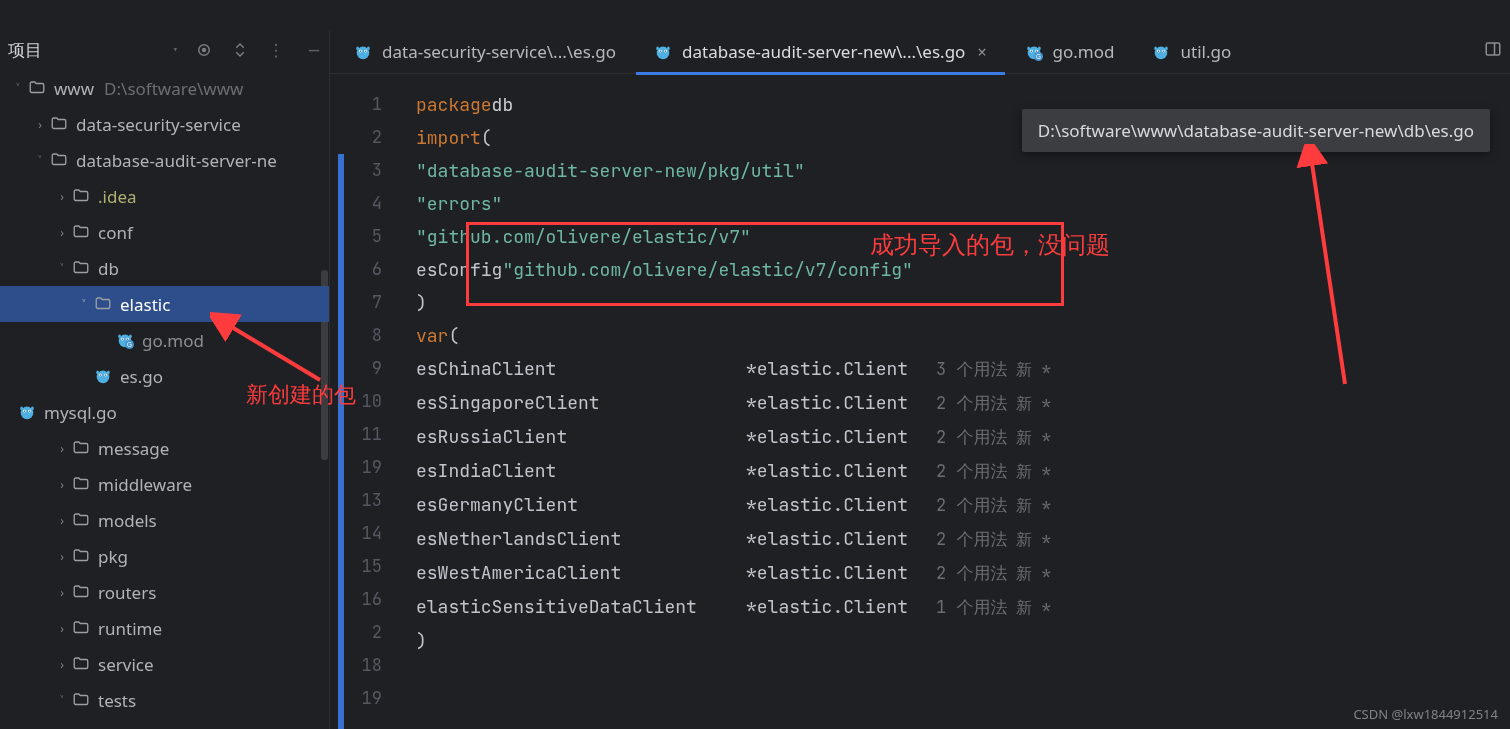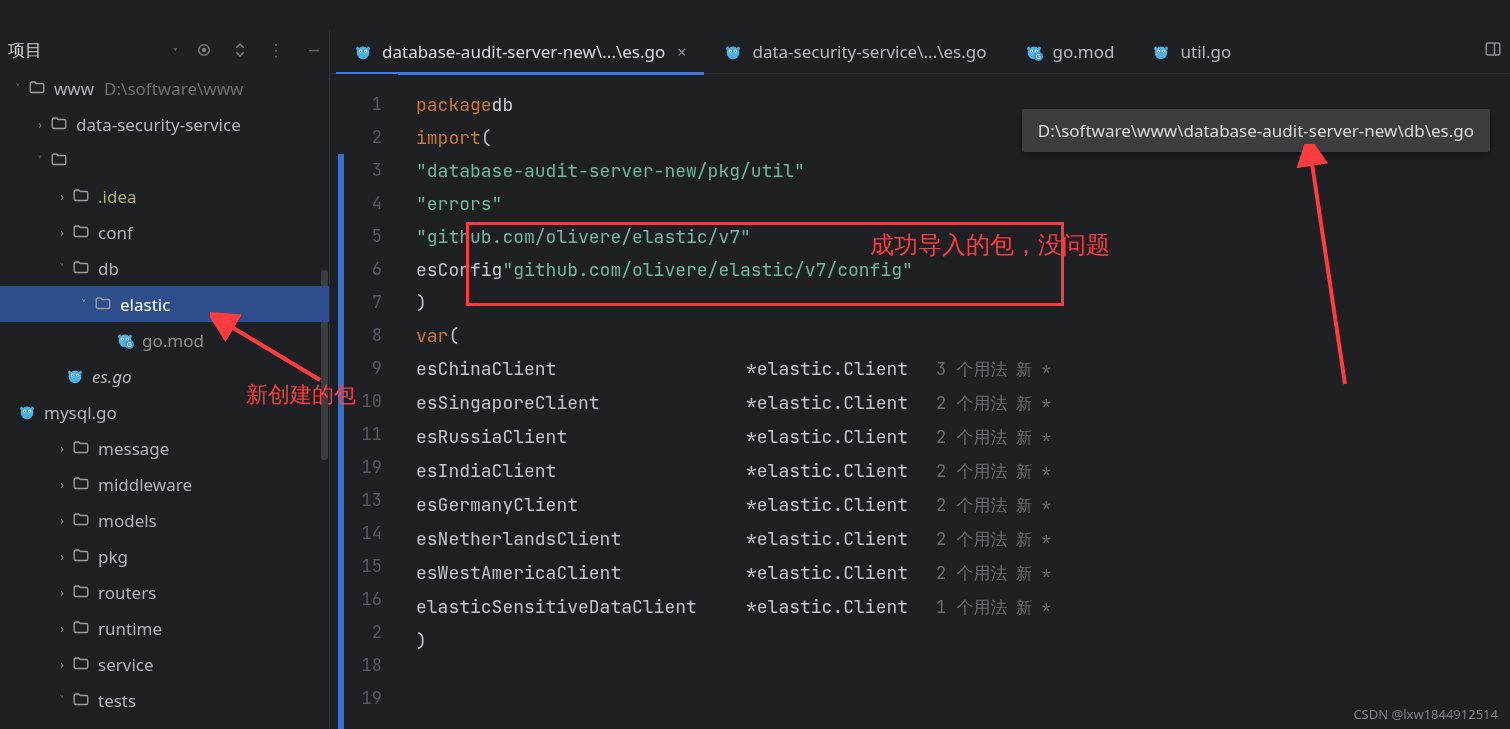--- a/index.html
+++ b/index.html
@@ -158,20 +158,21 @@
             </span>
             <span class="name">data-security-service</span>
           </div>
           <div class="tree-row" style="padding-left: 32px;">
             <span class="arrow ">˅</span>
             <span class="ic">
               <svg class="svg-folder" viewBox="0 0 24 24" fill="none" stroke="#9c9ea2" stroke-width="1.8">
                 <path d="M3 6a2 2 0 012-2h4l2 2h8a2 2 0 012 2v8a2 2 0 01-2 2H5a2 2 0 01-2-2V6z"></path>
               </svg>
             </span>
+            <span class="name">database-audit-server-ne</span>
           </div>
           <div class="tree-row" style="padding-left: 54px;">
             <span class="arrow ">›</span>
             <span class="ic">
               <svg class="svg-folder" viewBox="0 0 24 24" fill="none" stroke="#9c9ea2" stroke-width="1.8">
                 <path d="M3 6a2 2 0 012-2h4l2 2h8a2 2 0 012 2v8a2 2 0 01-2 2H5a2 2 0 01-2-2V6z"></path>
               </svg>
             </span>
             <span class="name yellowish">.idea</span>
           </div>
@@ -212,21 +213,21 @@
                 <circle cx="7" cy="9" r=".7" fill="#000"></circle>
                 <circle cx="13" cy="9" r=".7" fill="#000"></circle>
                 <ellipse cx="4" cy="6" rx="1.5" ry="2" fill="#4db0e1"></ellipse>
                 <ellipse cx="16" cy="6" rx="1.5" ry="2" fill="#4db0e1"></ellipse>
                 <circle cx="15" cy="15" r="5" fill="#4596d1"></circle>
                 <text x="15" y="18" font-size="7" text-anchor="middle" fill="#fff" font-family="sans-serif">G</text>
               </svg>
             </span>
             <span class="name">go.mod</span>
           </div>
-          <div class="tree-row" style="padding-left: 48px; font-style: italic;">
+          <div class="tree-row" style="padding-left: 76px;">
             <span class="arrow blank">·</span>
             <span class="ic">
               <svg class="svg-gopher" viewBox="0 0 20 20">
                 <ellipse cx="10" cy="11" rx="7" ry="7" fill="#4db0e1"></ellipse>
                 <circle cx="7" cy="9" r="1.6" fill="#fff"></circle>
                 <circle cx="13" cy="9" r="1.6" fill="#fff"></circle>
                 <circle cx="7" cy="9" r=".7" fill="#000"></circle>
                 <circle cx="13" cy="9" r=".7" fill="#000"></circle>
                 <ellipse cx="4" cy="6" rx="1.5" ry="2" fill="#4db0e1"></ellipse>
                 <ellipse cx="16" cy="6" rx="1.5" ry="2" fill="#4db0e1"></ellipse>
@@ -320,48 +321,48 @@
               </svg>
             </span>
             <span class="name">tests</span>
           </div>
         </div>
     </div>
 
     <div class="main">
       <div class="tabs" id="tabs">
 
-        <div class="tab active">
+        <div class="tab">
+            <span class="tab-ic">
+              <svg class="svg-gopher" viewBox="0 0 20 20">
+                <ellipse cx="10" cy="11" rx="7" ry="7" fill="#4db0e1"></ellipse>
+                <circle cx="7" cy="9" r="1.6" fill="#fff"></circle>
+                <circle cx="13" cy="9" r="1.6" fill="#fff"></circle>
+                <circle cx="7" cy="9" r=".7" fill="#000"></circle>
+                <circle cx="13" cy="9" r=".7" fill="#000"></circle>
+                <ellipse cx="4" cy="6" rx="1.5" ry="2" fill="#4db0e1"></ellipse>
+                <ellipse cx="16" cy="6" rx="1.5" ry="2" fill="#4db0e1"></ellipse>
+              </svg>
+            </span>
+            <span>data-security-service\...\es.go</span>
+          </div>
+          <div class="tab active">
             <span class="tab-ic">
               <svg class="svg-gopher" viewBox="0 0 20 20">
                 <ellipse cx="10" cy="11" rx="7" ry="7" fill="#4db0e1"></ellipse>
                 <circle cx="7" cy="9" r="1.6" fill="#fff"></circle>
                 <circle cx="13" cy="9" r="1.6" fill="#fff"></circle>
                 <circle cx="7" cy="9" r=".7" fill="#000"></circle>
                 <circle cx="13" cy="9" r=".7" fill="#000"></circle>
                 <ellipse cx="4" cy="6" rx="1.5" ry="2" fill="#4db0e1"></ellipse>
                 <ellipse cx="16" cy="6" rx="1.5" ry="2" fill="#4db0e1"></ellipse>
               </svg>
             </span>
             <span>database-audit-server-new\...\es.go</span>
             <span class="close">×</span>
-          </div>
-          <div class="tab">
-            <span class="tab-ic">
-              <svg class="svg-gopher" viewBox="0 0 20 20">
-                <ellipse cx="10" cy="11" rx="7" ry="7" fill="#4db0e1"></ellipse>
-                <circle cx="7" cy="9" r="1.6" fill="#fff"></circle>
-                <circle cx="13" cy="9" r="1.6" fill="#fff"></circle>
-                <circle cx="7" cy="9" r=".7" fill="#000"></circle>
-                <circle cx="13" cy="9" r=".7" fill="#000"></circle>
-                <ellipse cx="4" cy="6" rx="1.5" ry="2" fill="#4db0e1"></ellipse>
-                <ellipse cx="16" cy="6" rx="1.5" ry="2" fill="#4db0e1"></ellipse>
-              </svg>
-            </span>
-            <span>data-security-service\...\es.go</span>
           </div>
           <div class="tab">
             <span class="tab-ic">
               <svg class="svg-gopher" viewBox="0 0 20 20">
                 <ellipse cx="10" cy="11" rx="7" ry="7" fill="#4db0e1"></ellipse>
                 <circle cx="7" cy="9" r="1.6" fill="#fff"></circle>
                 <circle cx="13" cy="9" r="1.6" fill="#fff"></circle>
                 <circle cx="7" cy="9" r=".7" fill="#000"></circle>
                 <circle cx="13" cy="9" r=".7" fill="#000"></circle>
                 <ellipse cx="4" cy="6" rx="1.5" ry="2" fill="#4db0e1"></ellipse>

